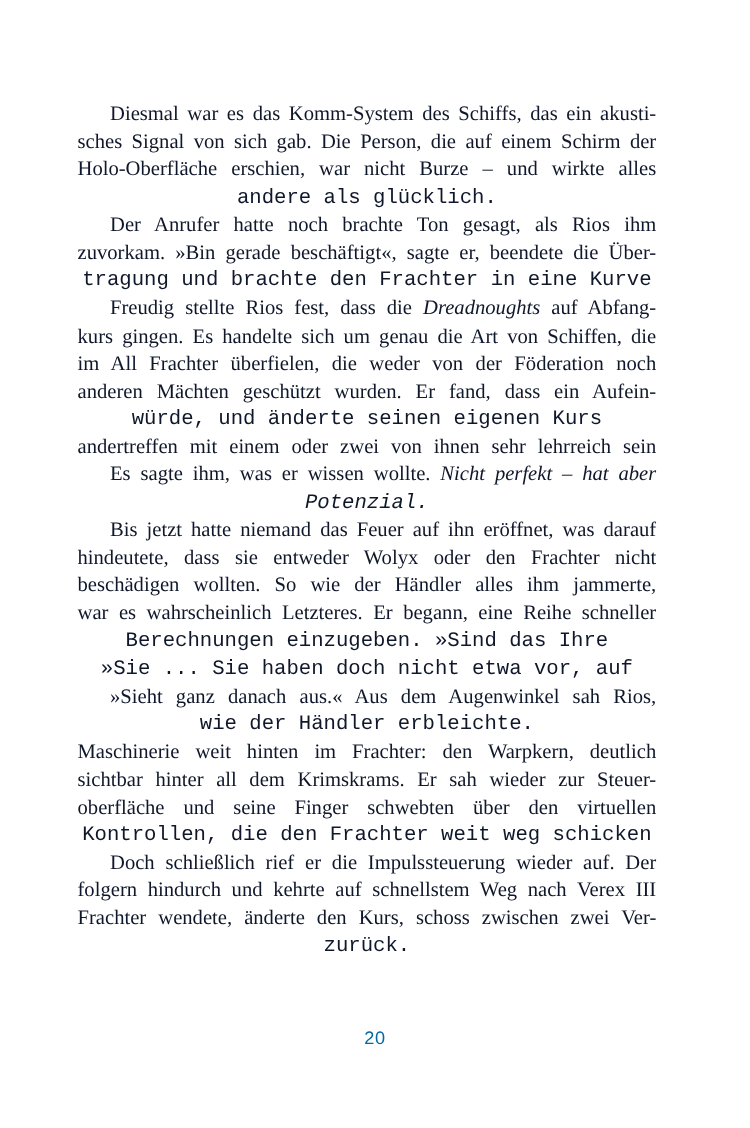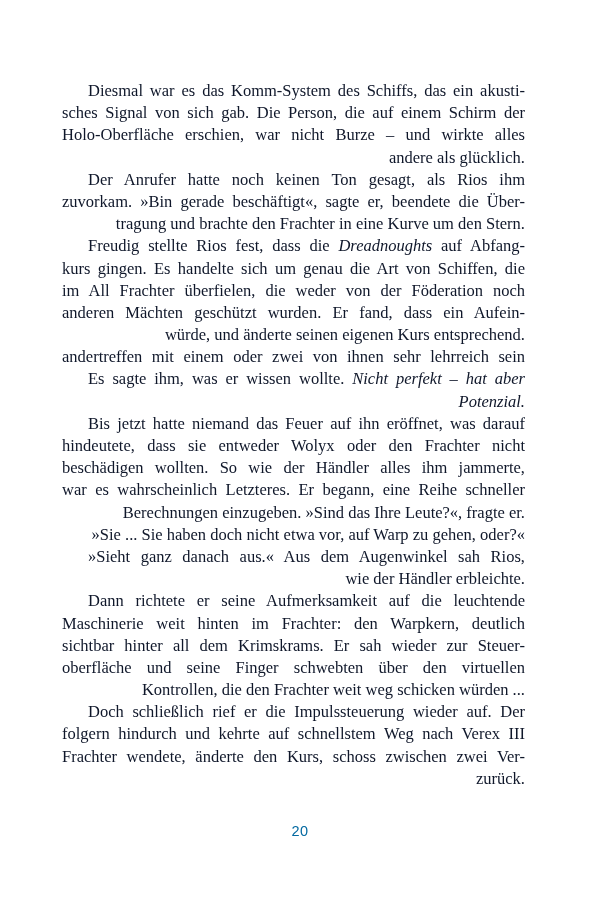--- a/index.html
+++ b/index.html
@@ -24,22 +24,23 @@
     color: #1b1b1b;
   }
   .line {
     line-height: 22.2px;
     height: 22.2px;
     overflow: hidden;
     text-align: justify;
     text-align-last: justify;
   }
   .line.last {
-    text-align: right;
+    text-align: center;
     text-align-last: auto;
+    font-family: Liberation Mono, monospace;
   }
   .line.indent {
     text-indent: 26px;
   }
   .seg-italic {
     font-style: italic;
     margin-top: 45px;
   }
   .page-number {
     position: absolute;
@@ -55,40 +56,39 @@
 </style>
 </head>
 <body>
 
 <div class="page">
   <div class="text-block" id="text-block" style="color: #0f172a;">
       <div class="line indent"><span class="seg">Diesmal war es das Komm-System des Schiffs, das ein akusti-</span></div>
       <div class="line"><span class="seg">sches Signal von sich gab. Die Person, die auf einem Schirm der</span></div>
       <div class="line"><span class="seg">Holo-Oberfläche erschien, war nicht Burze – und wirkte alles</span></div>
       <div class="line last"><span class="seg">andere als glücklich.</span></div>
-      <div class="line indent"><span class="seg">Der Anrufer hatte noch keinen Ton gesagt, als Rios ihm</span></div>
+      <div class="line indent"><span class="seg">Der Anrufer hatte noch brachte Ton gesagt, als Rios ihm</span></div>
       <div class="line"><span class="seg">zuvorkam. »Bin gerade beschäftigt«, sagte er, beendete die Über-</span></div>
       <div class="line last"><span class="seg">tragung und brachte den Frachter in eine Kurve um den Stern.</span></div>
       <div class="line indent"><span class="seg">Freudig stellte Rios fest, dass die </span><span class="seg-italic">Dreadnoughts</span><span class="seg"> auf Abfang-</span></div>
       <div class="line"><span class="seg">kurs gingen. Es handelte sich um genau die Art von Schiffen, die</span></div>
       <div class="line"><span class="seg">im All Frachter überfielen, die weder von der Föderation noch</span></div>
       <div class="line"><span class="seg">anderen Mächten geschützt wurden. Er fand, dass ein Aufein-</span></div>
       <div class="line last"><span class="seg">würde, und änderte seinen eigenen Kurs entsprechend.</span></div>
       <div class="line"><span class="seg">andertreffen mit einem oder zwei von ihnen sehr lehrreich sein</span></div>
       <div class="line indent"><span class="seg">Es sagte ihm, was er wissen wollte. </span><span class="seg-italic">Nicht perfekt – hat aber</span></div>
       <div class="line last"><span class="seg-italic">Potenzial.</span></div>
       <div class="line indent"><span class="seg">Bis jetzt hatte niemand das Feuer auf ihn eröffnet, was darauf</span></div>
       <div class="line"><span class="seg">hindeutete, dass sie entweder Wolyx oder den Frachter nicht</span></div>
       <div class="line"><span class="seg">beschädigen wollten. So wie der Händler alles ihm jammerte,</span></div>
       <div class="line"><span class="seg">war es wahrscheinlich Letzteres. Er begann, eine Reihe schneller</span></div>
       <div class="line last"><span class="seg">Berechnungen einzugeben. »Sind das Ihre Leute?«, fragte er.</span></div>
       <div class="line last"><span class="seg">»Sie ... Sie haben doch nicht etwa vor, auf Warp zu gehen, oder?«</span></div>
       <div class="line indent"><span class="seg">»Sieht ganz danach aus.« Aus dem Augenwinkel sah Rios,</span></div>
       <div class="line last"><span class="seg">wie der Händler erbleichte.</span></div>
-      <div class="line indent"><span class="seg">Dann richtete er seine Aufmerksamkeit auf die leuchtende</span></div>
       <div class="line"><span class="seg">Maschinerie weit hinten im Frachter: den Warpkern, deutlich</span></div>
       <div class="line"><span class="seg">sichtbar hinter all dem Krimskrams. Er sah wieder zur Steuer-</span></div>
       <div class="line"><span class="seg">oberfläche und seine Finger schwebten über den virtuellen</span></div>
       <div class="line last"><span class="seg">Kontrollen, die den Frachter weit weg schicken würden ...</span></div>
       <div class="line indent"><span class="seg">Doch schließlich rief er die Impulssteuerung wieder auf. Der</span></div>
       <div class="line"><span class="seg">folgern hindurch und kehrte auf schnellstem Weg nach Verex III</span></div>
       <div class="line"><span class="seg">Frachter wendete, änderte den Kurs, schoss zwischen zwei Ver-</span></div>
       <div class="line last"><span class="seg">zurück.</span></div>
     </div>
   <div class="page-number" style="color: #0369a1;">20</div>

